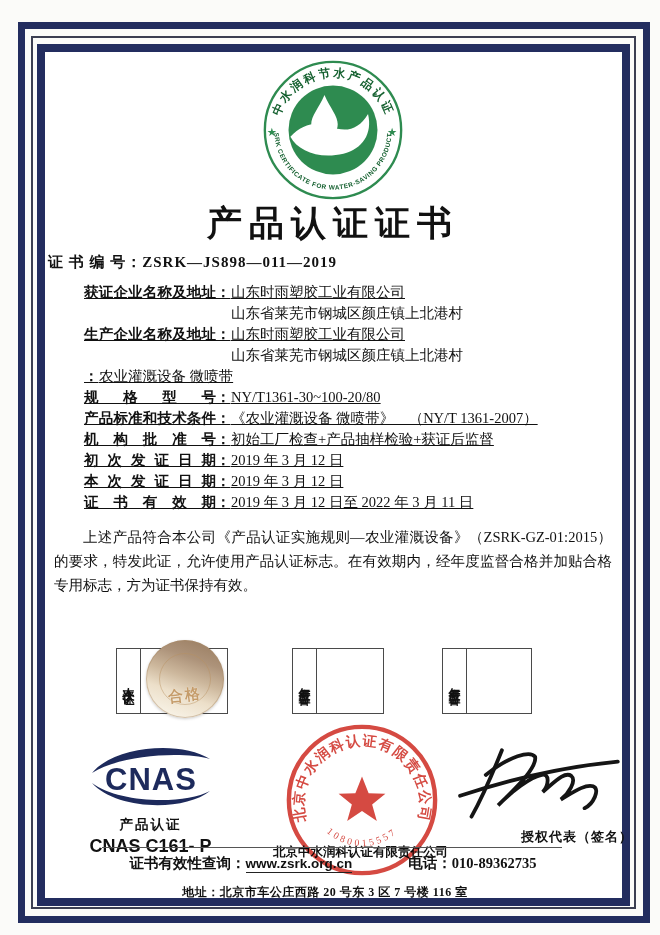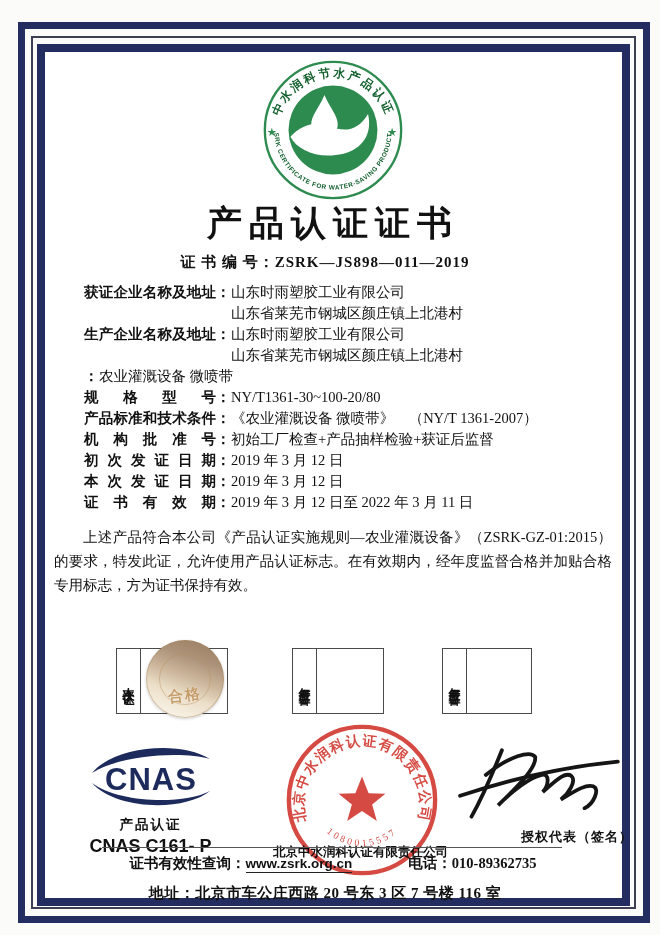--- a/index.html
+++ b/index.html
@@ -14,26 +14,26 @@
   .frame-outer{position:absolute;top:22px;left:18px;right:10px;bottom:12px;border:7px solid #232d5f;}
   .frame-mid{position:absolute;top:36px;left:31px;right:24px;bottom:26px;border:2px solid #3c3f52;}
   .frame-inner{position:absolute;top:44px;left:37px;right:30px;bottom:29px;border:8px solid #232d5f;background:#fff;}
 
   .content{position:absolute;top:55px;left:48px;right:42px;bottom:40px;}
 
   
   .logo-wrap{width:142px;height:142px;margin:4px auto 2px;}
   
   .cert-title{text-align:center;font-size:35px;font-weight:bold;letter-spacing:7px;line-height:42px;margin-top:2px;}
-  .cert-no{ text-align:center;padding-right:16px;font-size:15px;font-weight:bold;margin-top:8px;margin-bottom:10px;letter-spacing:1px;}
+  .cert-no{ text-align:left;padding-right:16px;font-size:15px;font-weight:bold;margin-top:8px;margin-bottom:10px;letter-spacing:1px;}
   .cert-no .no-val{font-weight:bold;}
 
   
   .fields{margin-left:36px;font-size:14.5px;line-height:21px;}
-  .frow{display:flex;}
+  .frow{display:flex;text-decoration:underline;}
   .flabel{display:inline-block;width:132px;font-weight:bold;text-align:justify;text-align-last:justify;white-space:nowrap;}
   .fcolon{font-weight:bold;width:15px;}
   .fvalue{flex:1;}
   .fline2{padding-left:147px;}
 
   .statement{margin:12px 6px 0 6px;font-size:14.5px;line-height:24px;text-align:justify;text-indent:2em;}
 
   
   .boxes{position:absolute;top:593px;left:68px;display:flex;}
   .stk-box{border:1.5px solid #4a4a4a;height:64px;display:flex;background:#fff;}
@@ -56,21 +56,21 @@
   .cnas-line1{font-size:13.5px;font-weight:bold;margin-top:3px;letter-spacing:2px;}
   .cnas-line2{font-family:"Liberation Sans","DejaVu Sans",sans-serif;font-size:18px;font-weight:bold;margin-top:2px;}
   .issuer-block{position:absolute;left:205px;top:108px;width:215px;text-align:center;font-size:12.5px;font-weight:bold;line-height:18px;}
   .sig-block{position:absolute;left:385px;top:0;width:200px;text-align:right;}
   .sig-label{font-size:13px;font-weight:bold;margin-top:-6px;letter-spacing:1px;}
   .stamp{position:absolute;top:667px;left:236px;width:156px;height:156px;opacity:.88;mix-blend-mode:multiply;pointer-events:none;}
 
   .rule{position:absolute;top:792px;left:54px;width:460px;border-top:1.5px solid #555;}
   .query{position:absolute;top:799px;left:0;right:0;text-align:center;font-size:14.5px;font-weight:bold;}
   .query .q-url{border-bottom:1.5px solid #222;padding-bottom:1px;margin-right:56px;font-family:"Liberation Sans","DejaVu Sans",sans-serif;font-size:13.5px;}
-  .addr{position:absolute;top:829px;left:0;right:16px;text-align:center;font-size:15px;font-weight:bold;letter-spacing:.5px;}
+  .addr{position:absolute;top:829px;left:0;right:16px;text-align:center;font-size:12px;font-weight:bold;letter-spacing:.5px;}
 </style>
 </head>
 <body>
 
 <div class="page">
   <div class="frame-outer"></div>
   <div class="frame-mid"></div>
   <div class="frame-inner"></div>
 
   <div class="content">

